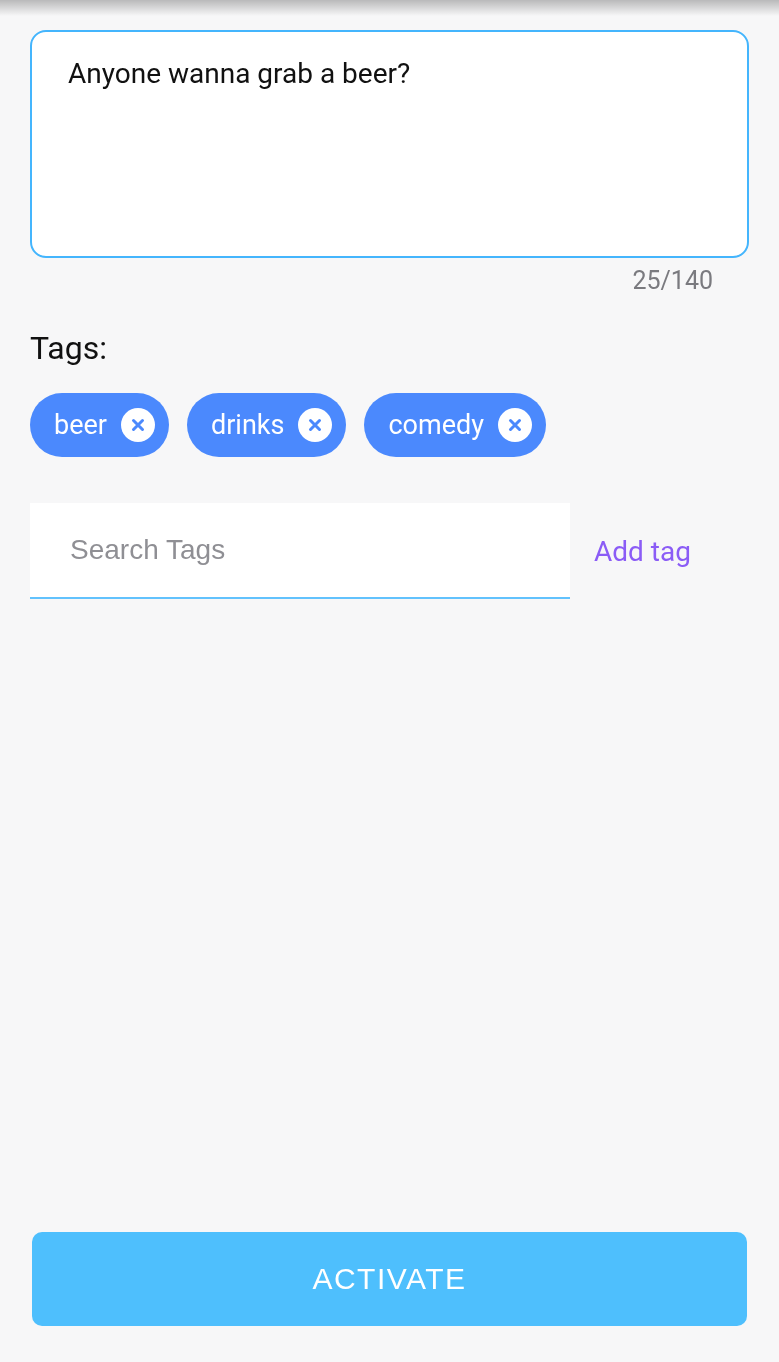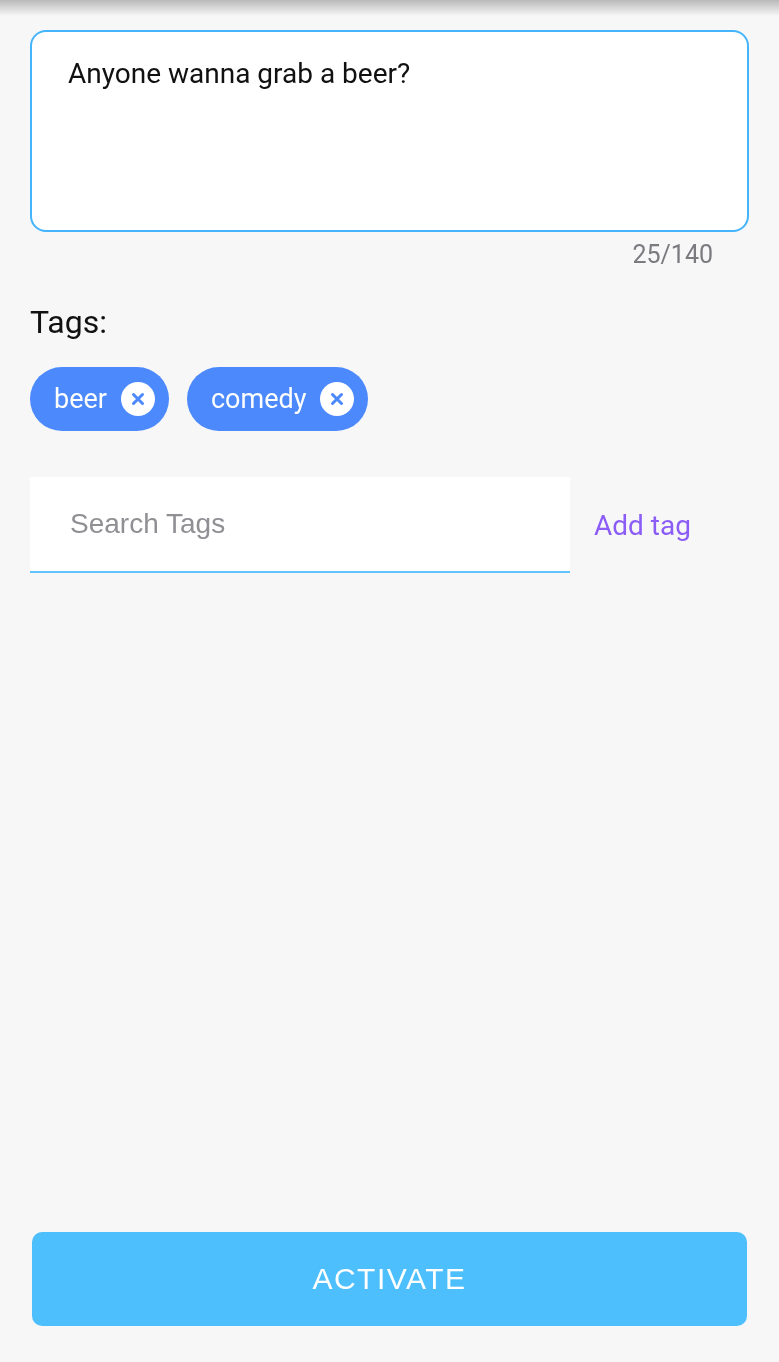--- a/index.html
+++ b/index.html
@@ -25,21 +25,21 @@
       pointer-events: none;
     }
     .content {
       padding: 30px 30px 0 30px;
     }
     .compose-box {
       background: #ffffff;
       border: 2px solid #44b5fd;
       border-radius: 16px;
       padding: 24px 36px;
-      height: 202px;
+      height: 228px;
       font-size: 28px;
       color: #111;
       line-height: 1.3;
     }
     .char-count {
       text-align: right;
       margin-top: 8px;
       margin-right: 36px;
       font-size: 25px;
       color: #7a7a7f;
@@ -146,20 +146,30 @@
       <span class="tag-label">beer</span>
       <span class="chip-close">
         <span>
           <svg viewBox="0 0 24 24">
               <path d="M6 6 L18 18 M18 6 L6 18" stroke="#4b89fd" stroke-width="4" stroke-linecap="round" fill="none"></path>
             </svg>
         </span>
       </span>
     </div>
 
+    <div class="tag-chip">
+      <span class="tag-label">drinks</span>
+      <span class="chip-close">
+        <span>
+          <svg viewBox="0 0 24 24">
+              <path d="M6 6 L18 18 M18 6 L6 18" stroke="#4b89fd" stroke-width="4" stroke-linecap="round" fill="none"></path>
+            </svg>
+        </span>
+      </span>
+    </div>
 
     <div class="tag-chip">
       <span class="tag-label">comedy</span>
       <span class="chip-close">
         <span>
           <svg viewBox="0 0 24 24">
               <path d="M6 6 L18 18 M18 6 L6 18" stroke="#4b89fd" stroke-width="4" stroke-linecap="round" fill="none"></path>
             </svg>
         </span>
       </span>

